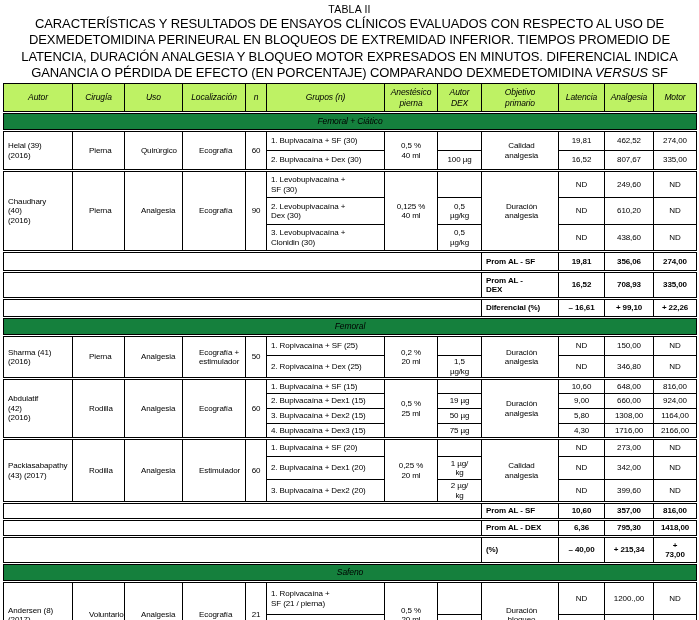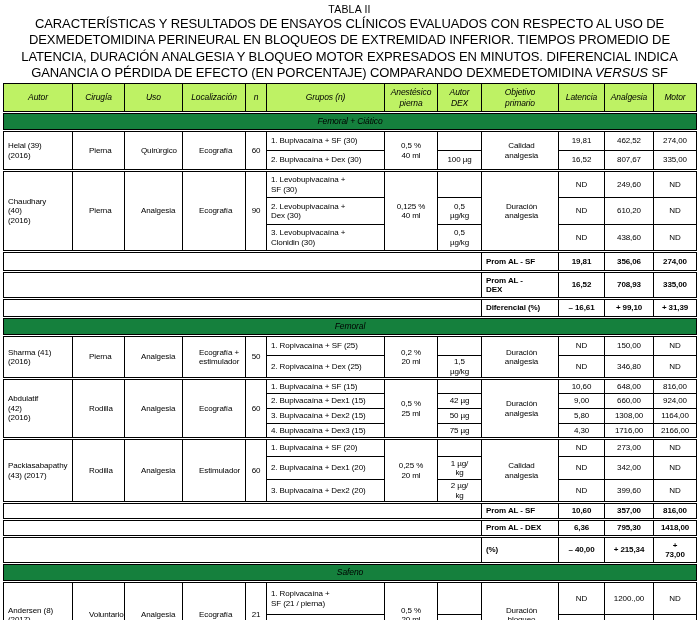--- a/index.html
+++ b/index.html
@@ -144,21 +144,21 @@
 DEX</td>
       <td>16,52</td>
       <td>708,93</td>
       <td>335,00</td>
     </tr>
     <tr class="sum rH19">
       <td colspan="8"></td>
       <td class="lft">Diferencial (%)</td>
       <td>– 16,61</td>
       <td>+ 99,10</td>
-      <td>+ 31,39</td>
+      <td>+ 22,26</td>
     </tr>
 
     <tr class="bar">
           <td colspan="12">Femoral</td>
         </tr>
 
     <tr class="rH20">
       <td class="lft" rowspan="2">Sharma (41)
 (2016)</td>
       <td class="lft2" rowspan="2">Pierna</td>
@@ -198,21 +198,21 @@
 25 ml</td>
       <td></td>
       <td class="obj" rowspan="4">Duración
 analgesia</td>
       <td>10,60</td>
       <td>648,00</td>
       <td>816,00</td>
     </tr>
     <tr class="rH15">
       <td class="lft">2. Bupivacaína + Dex1 (15)</td>
-      <td>42 µg</td>
+      <td>19 µg</td>
       <td>9,00</td>
       <td>660,00</td>
       <td>924,00</td>
     </tr>
     <tr class="rH15">
       <td class="lft">3. Bupivacaína + Dex2 (15)</td>
       <td>50 µg</td>
       <td>5,80</td>
       <td>1308,00</td>
       <td>1164,00</td>

